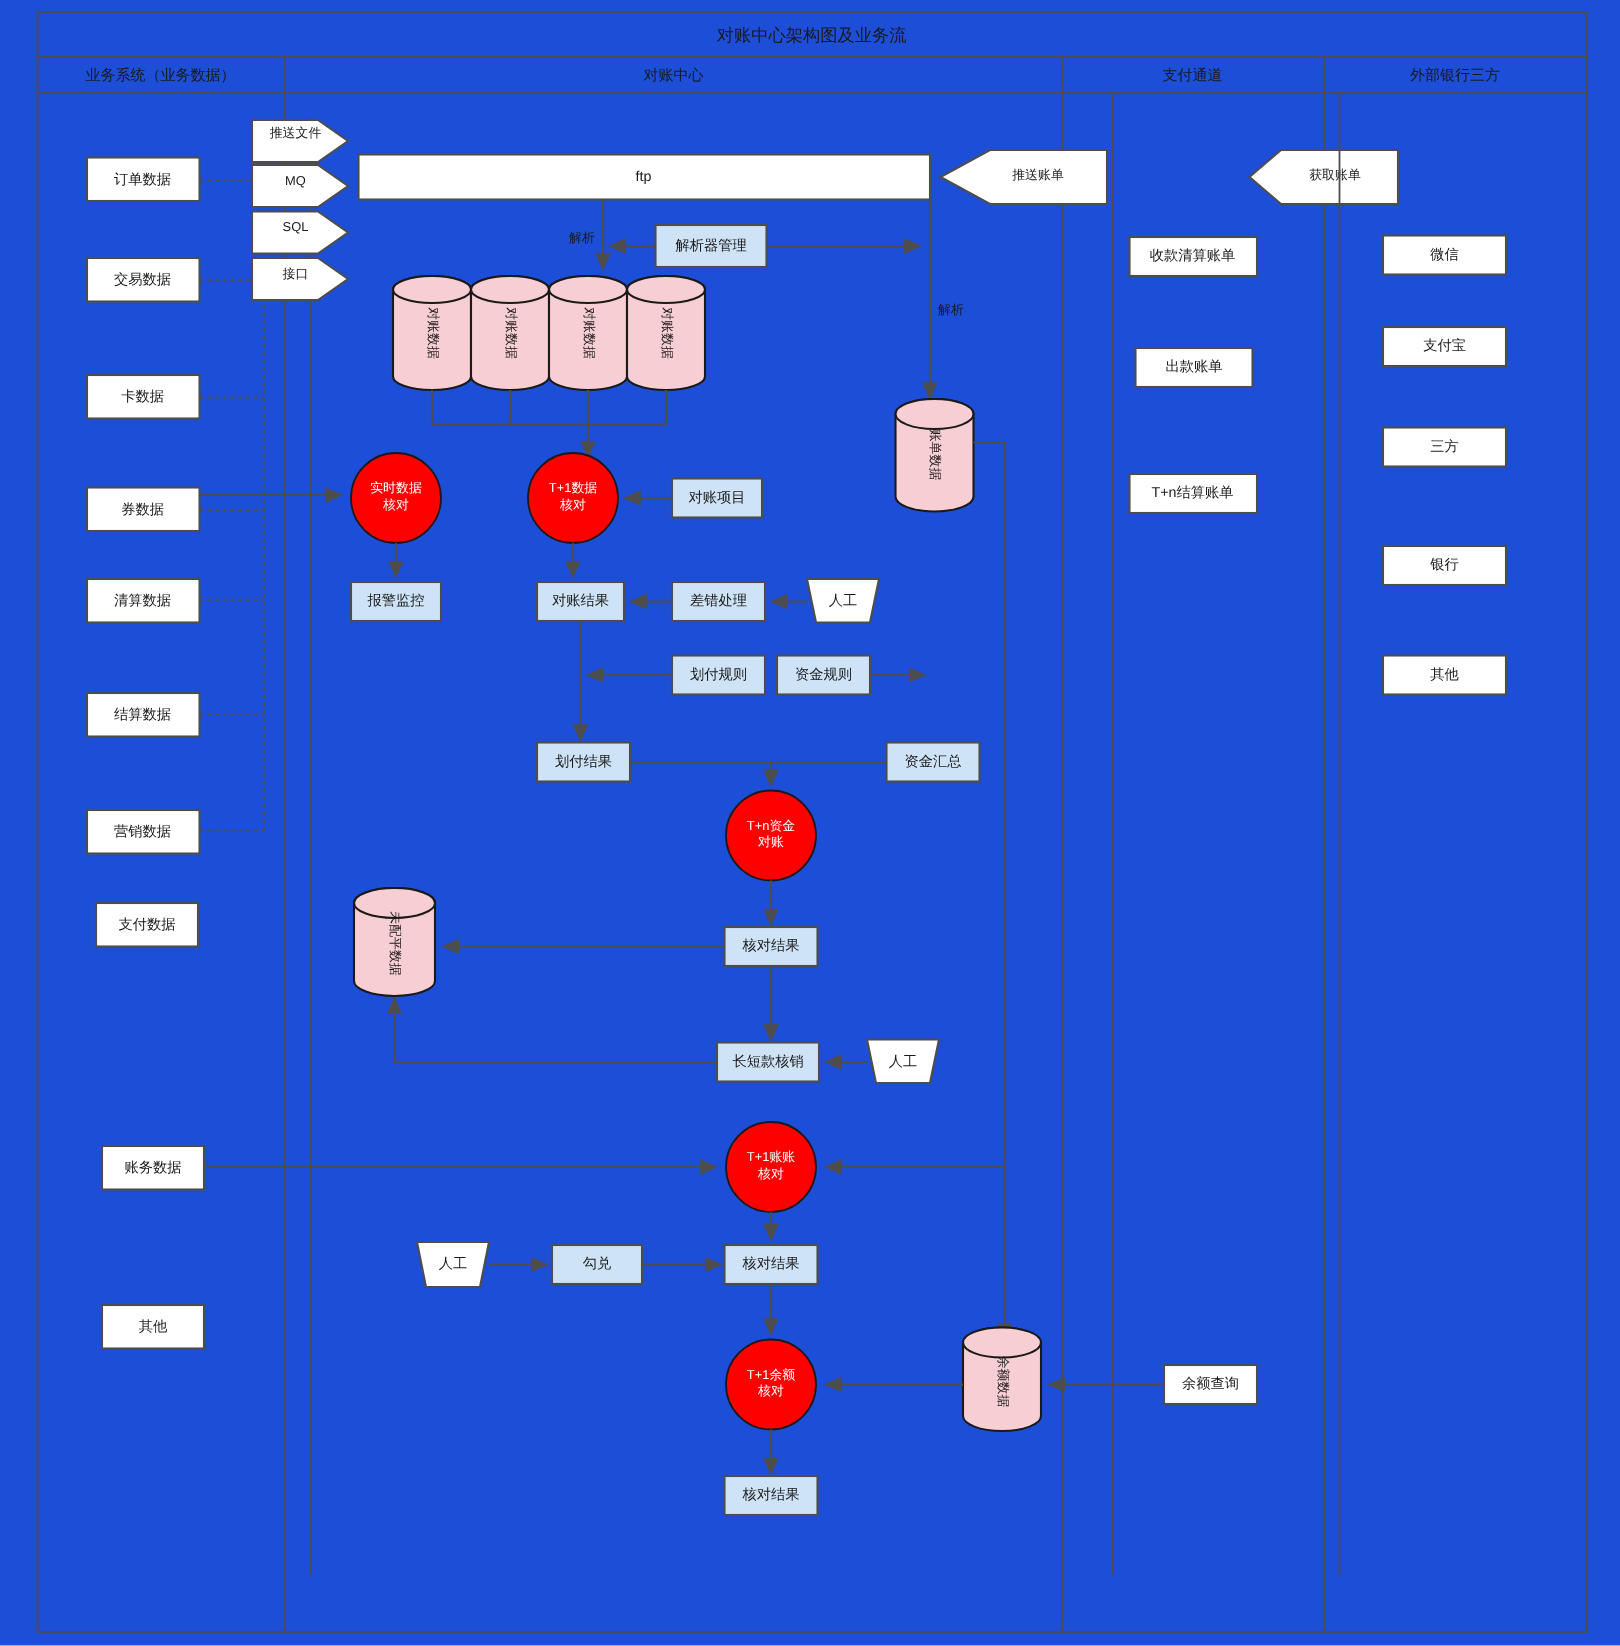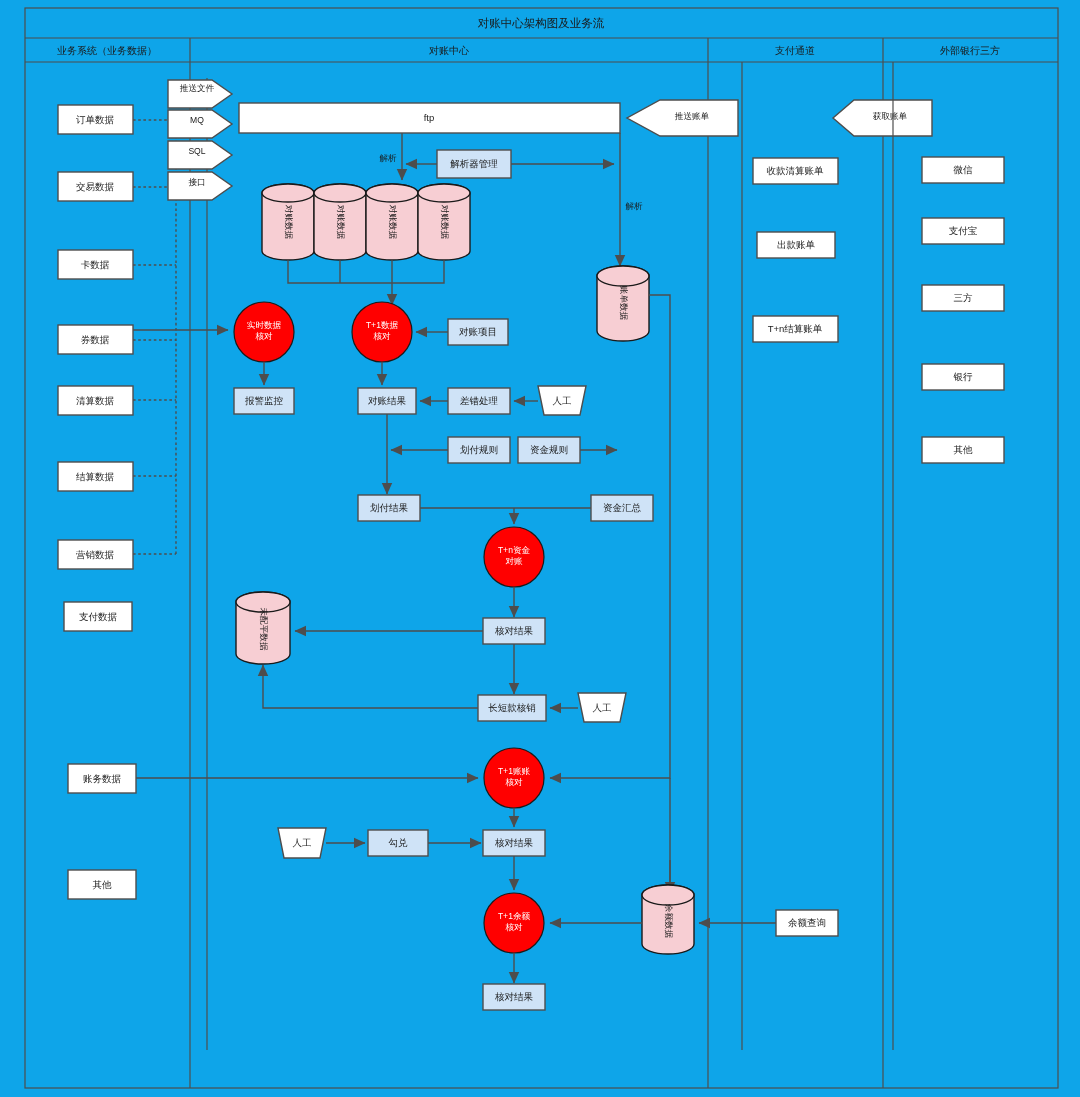--- a/index.html
+++ b/index.html
@@ -1,17 +1,17 @@
 <!DOCTYPE html>
 <html><head>
 <meta charset="utf-8">
 <style>
   html,body{margin:0;padding:0;background:#ffffff;}
   body{font-family:"Liberation Sans","DejaVu Sans",sans-serif;}
-  #stage{position:relative;width:1080px;height:1097px;background:#0ea5e9;overflow:hidden;}
+  #stage{position:relative;width:1080px;height:1097px;background:#1d4ed8;overflow:hidden;}
   svg{position:absolute;top:0;left:0;width:1080px;height:1097px;}
   .ln{stroke:#4d4d4d;stroke-width:1.4;fill:none;}
   .ln-thin{stroke:#4d4d4d;stroke-width:1.2;fill:none;}
   .dot{stroke:#4d4d4d;stroke-width:1.4;fill:none;stroke-dasharray:2.6 2.6;}
   .frame{stroke:#4d4d4d;stroke-width:1.2;fill:none;}
   .box-w{fill:#ffffff;stroke:#4d4d4d;stroke-width:1.4;}
   .box-b{fill:#cfe3f7;stroke:#4d4d4d;stroke-width:1.4;}
   .cyl{fill:#f7ced3;stroke:#1a1a1a;stroke-width:1.4;}
   .circ{fill:#ff0000;stroke:#1a1a1a;stroke-width:1.2;}
   .txt{font-size:9.5px;fill:#1a1a1a;text-anchor:middle;dominant-baseline:middle;}

